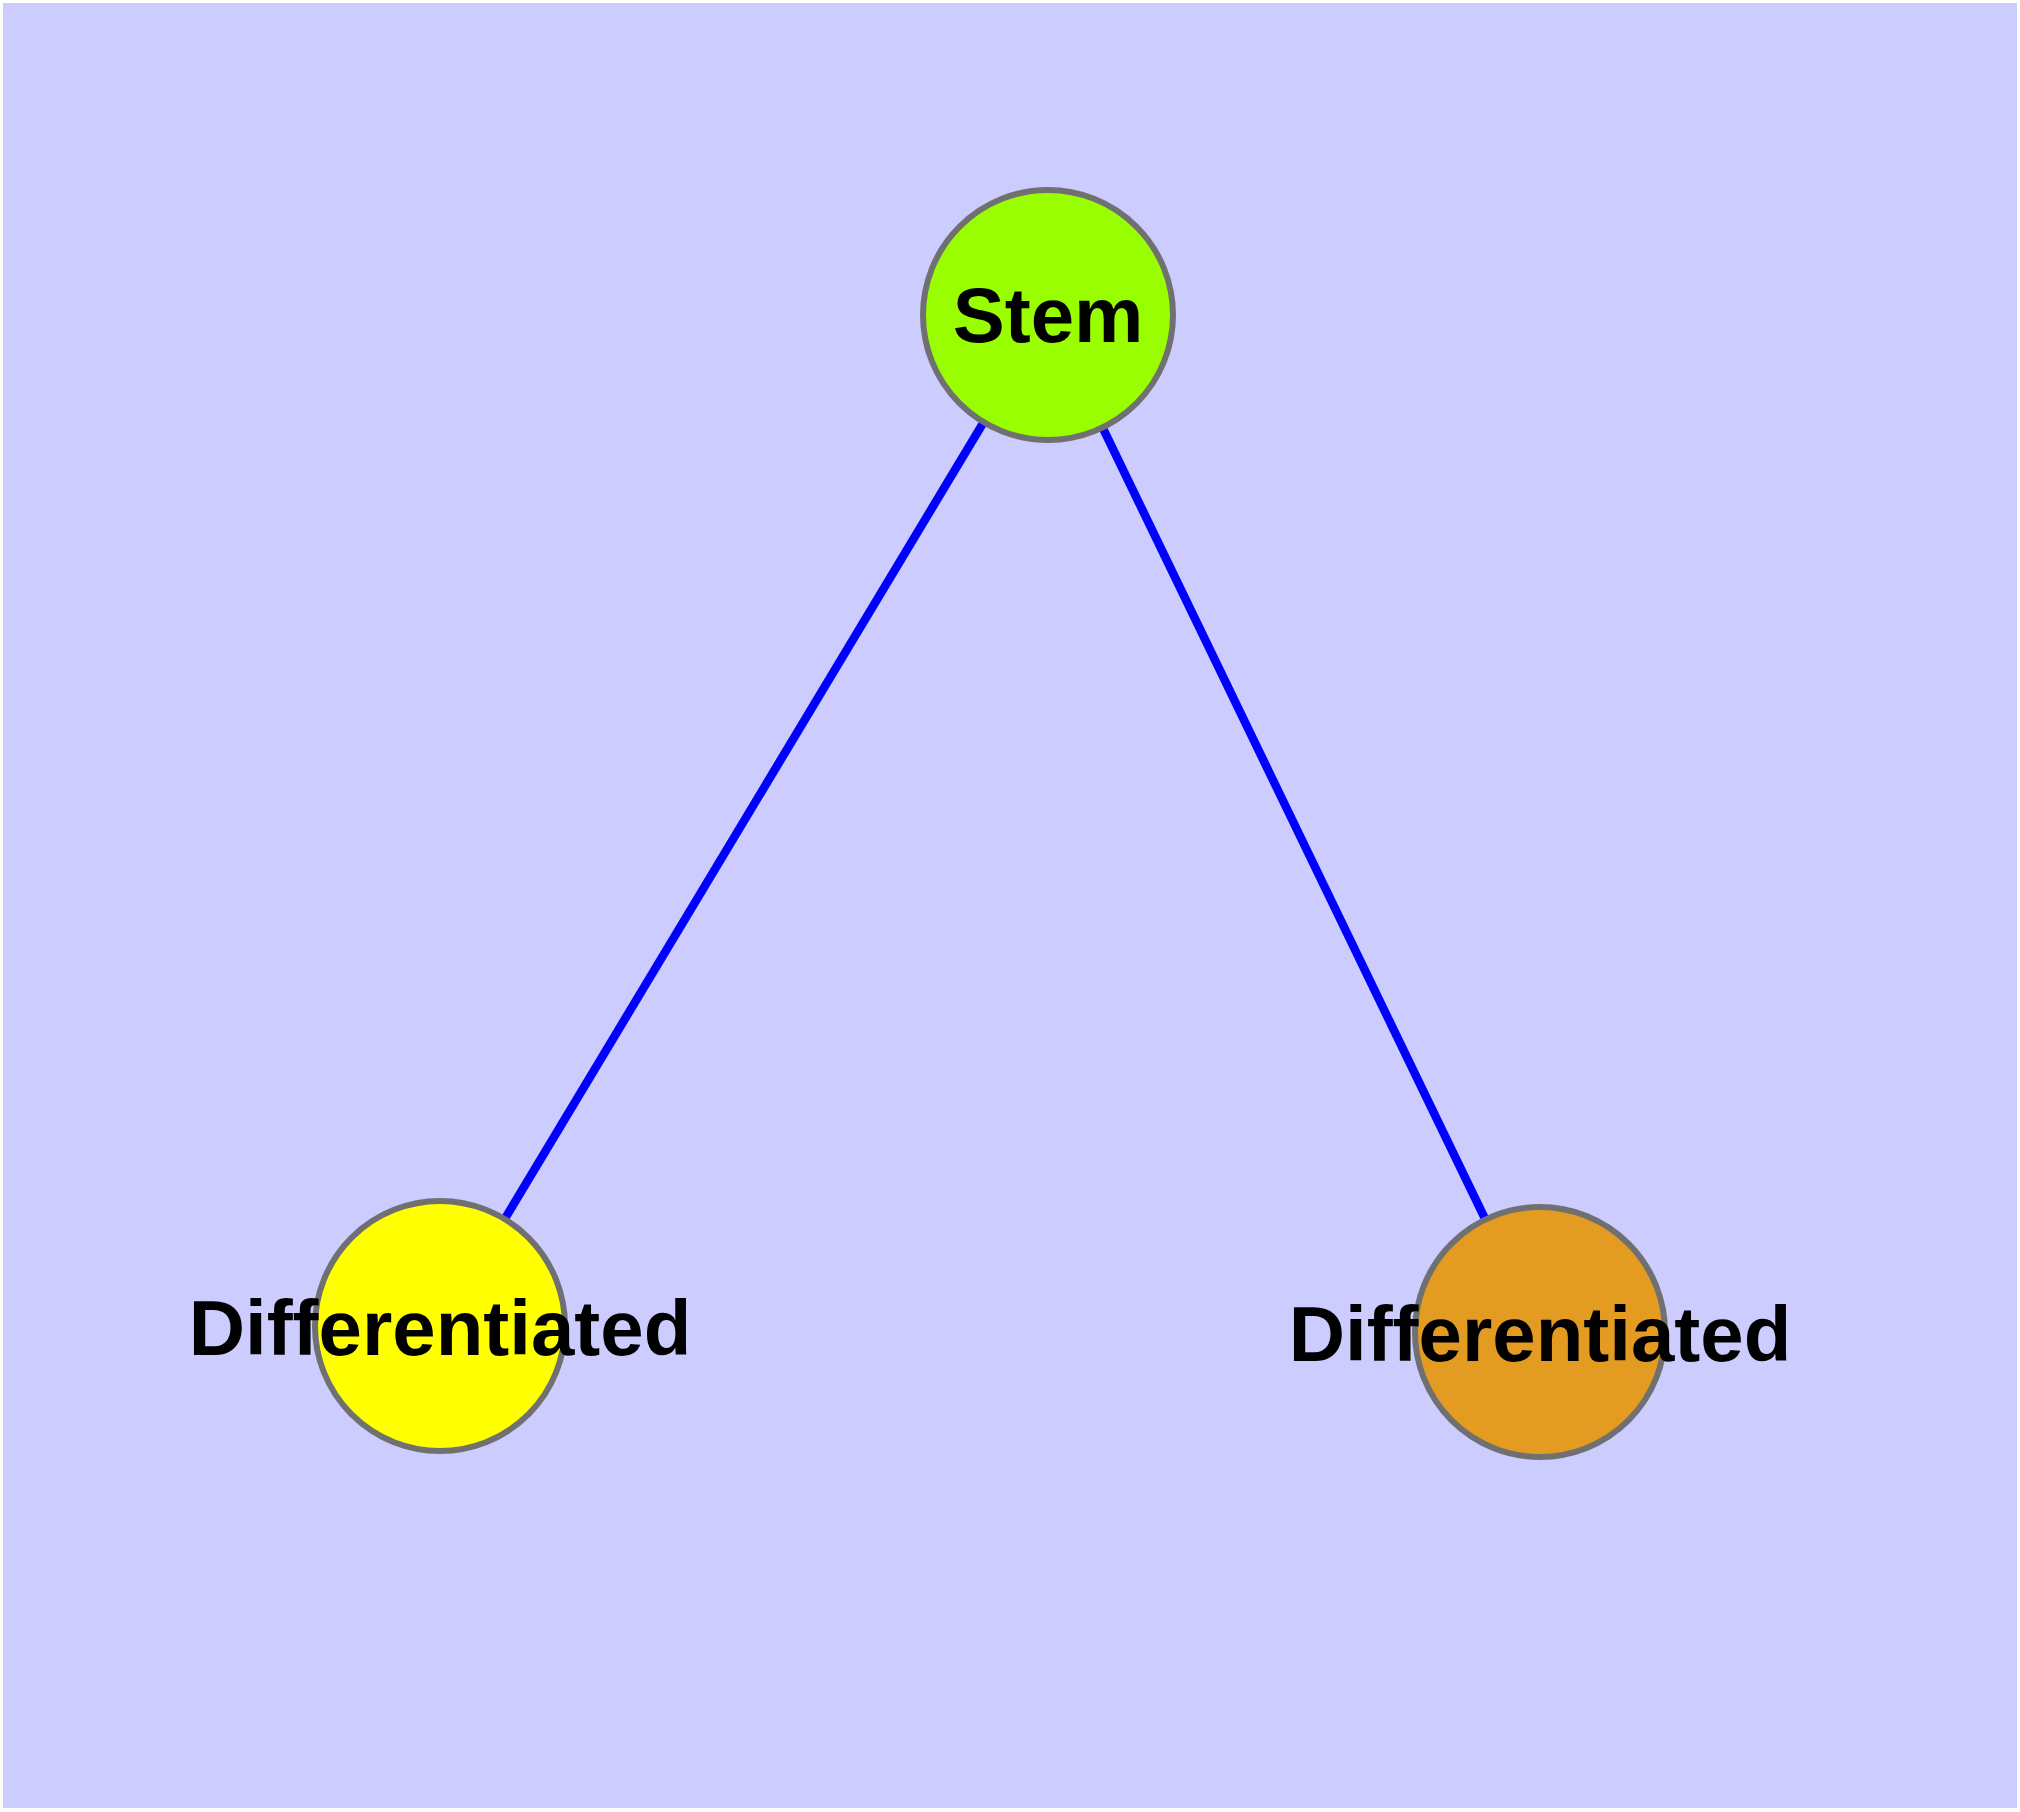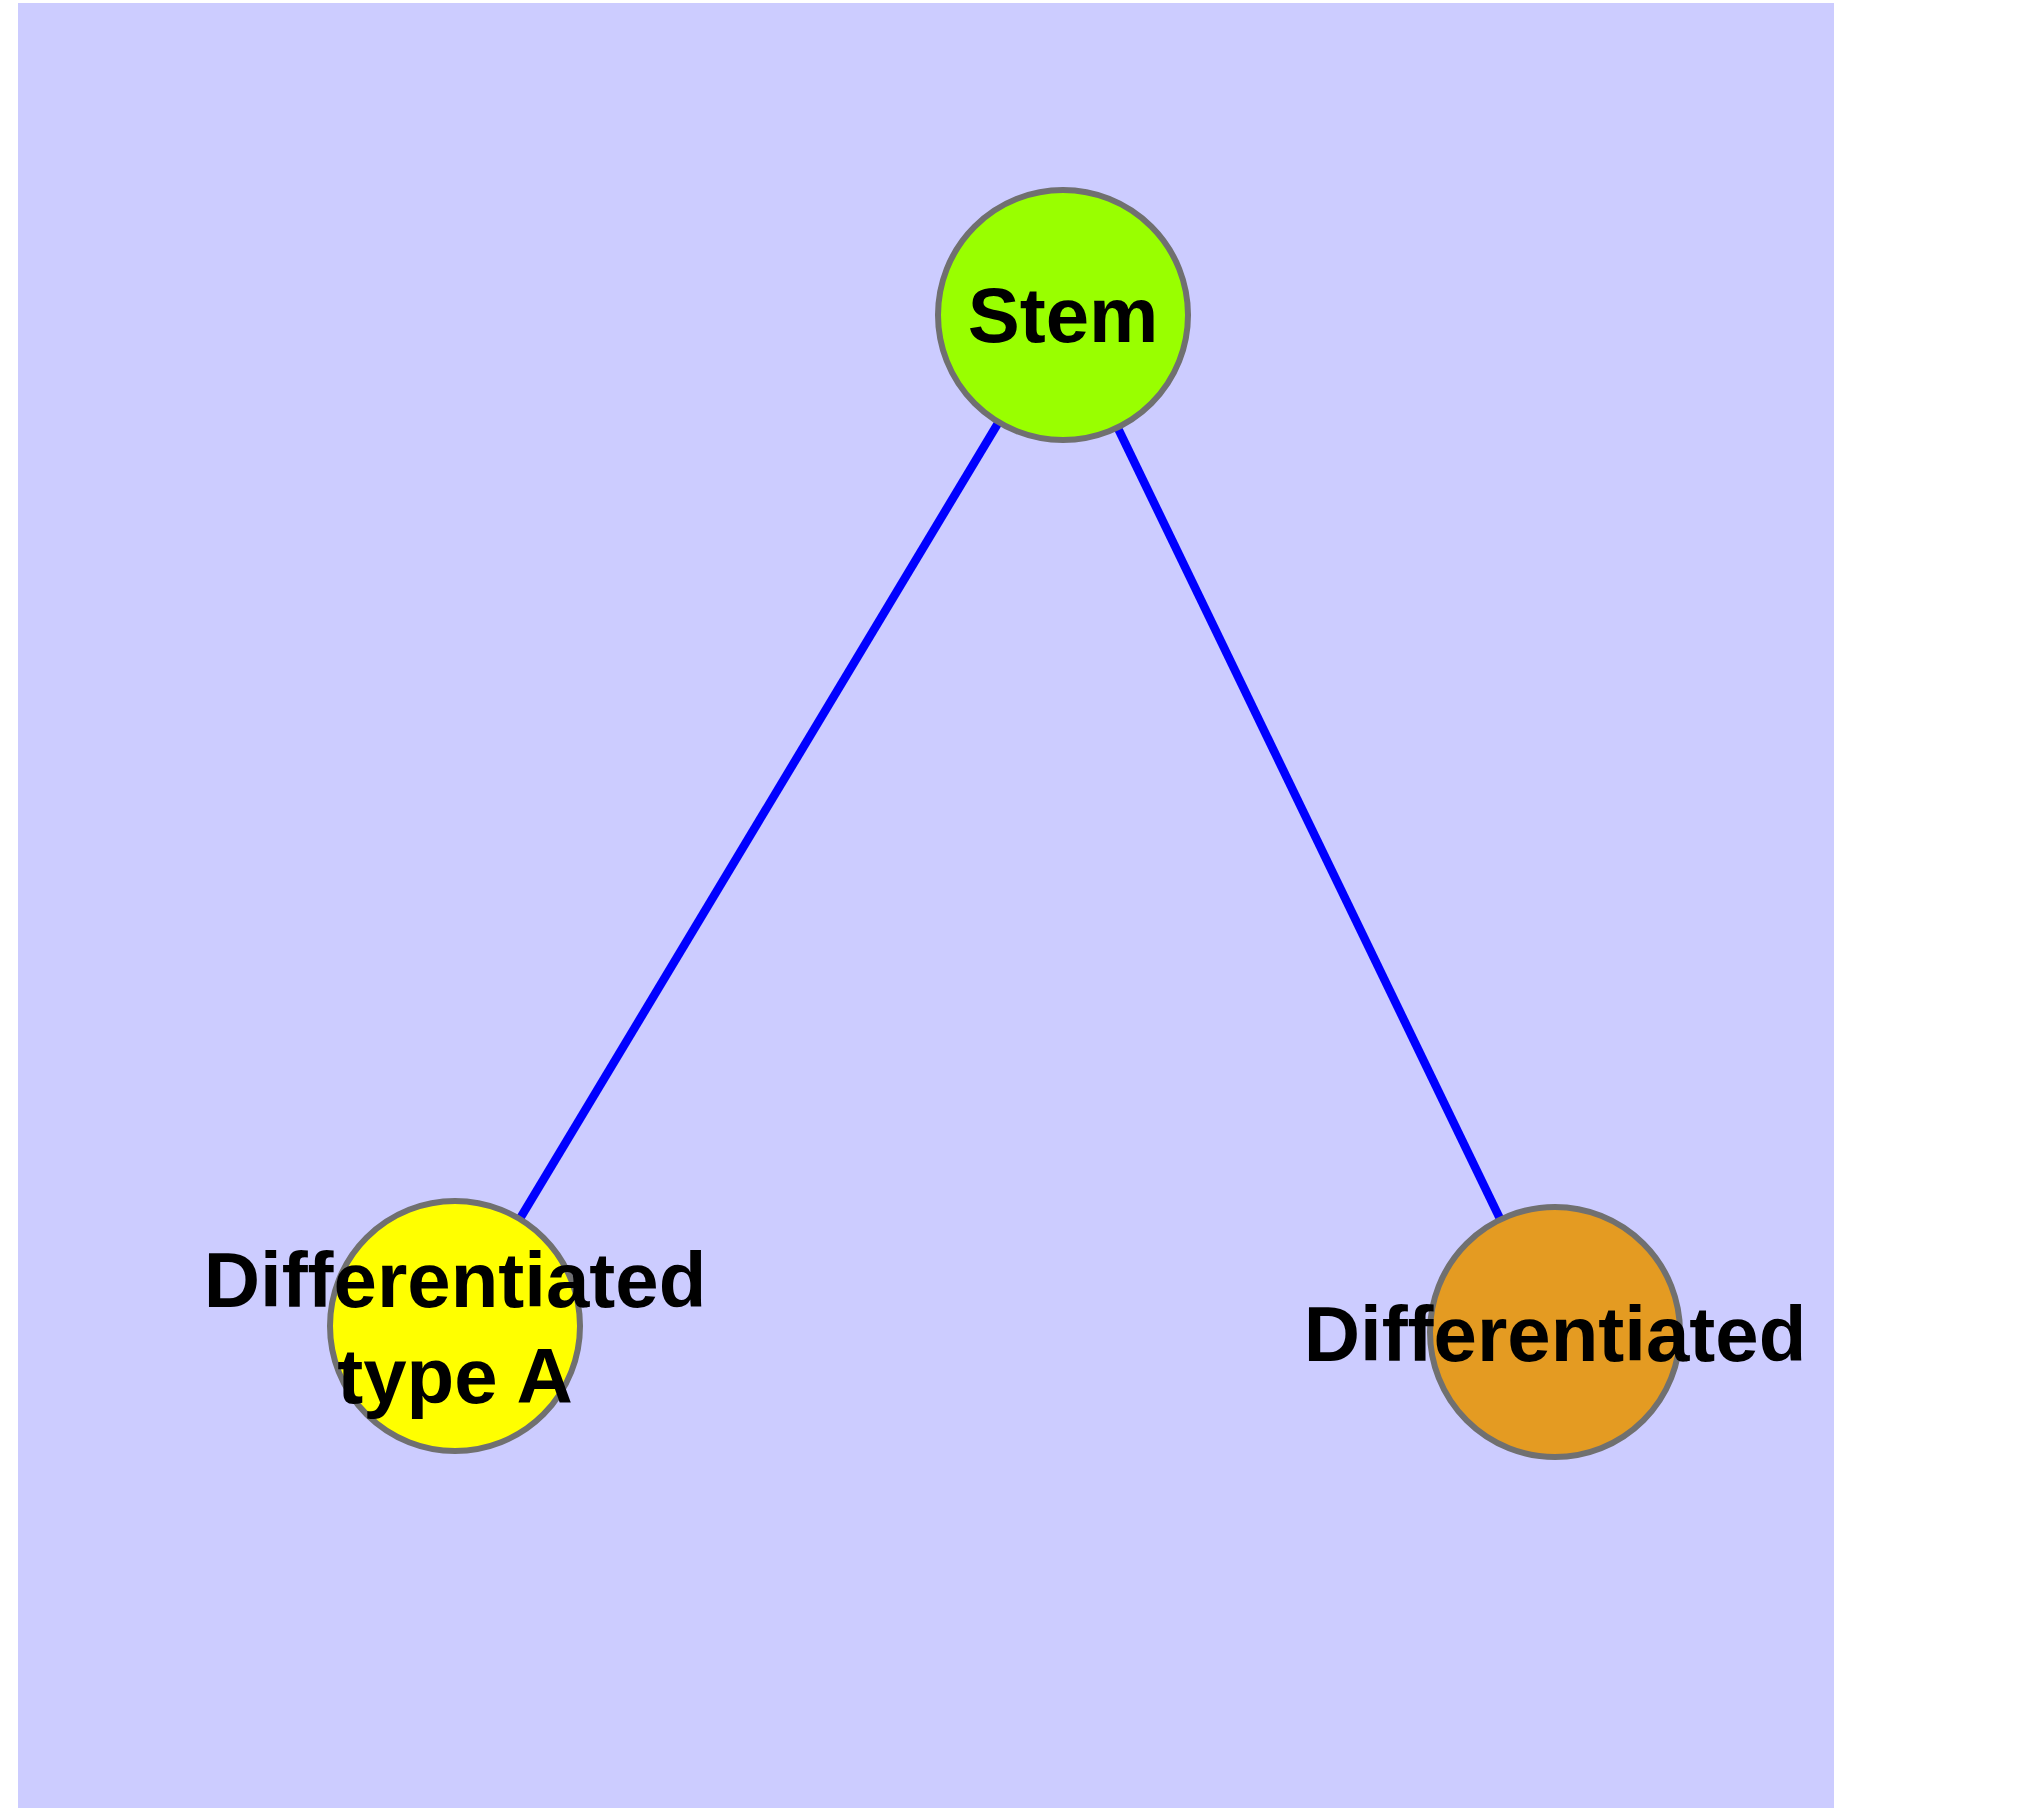--- a/index.html
+++ b/index.html
@@ -6,23 +6,23 @@
     margin: 0;
     padding: 0;
     width: 2021px;
     height: 1812px;
     background: var(--page_bg, #ffffff);
     overflow: hidden;
     font-family: "Liberation Sans", sans-serif;
   }
   .canvas {
     position: absolute;
-    left: 18px;
+    left: 3px;
     top: 3.4px;
-    width: 1816px;
+    width: 2014px;
     height: 1805px;
     background: var(--canvas_bg, #ccccff);
   }
   .edges {
     position: absolute;
     left: 0;
     top: 0;
     width: 2014px;
     height: 1805px;
     display: block;
@@ -71,21 +71,20 @@
   <div class="node node-stem"></div>
   <div class="node node-type-a"></div>
   <div class="node node-type-b"></div>
 
   <div class="label label-stem">
     <div class="line">Stem</div>
   </div>
 
   <div class="label label-type-a">
     <div class="line">Differentiated</div>
-    <div class="line">type A</div>
   </div>
 
   <div class="label label-type-b">
     <div class="line">Differentiated</div>
   </div>
 
 </div>
 
 
 </body></html>

